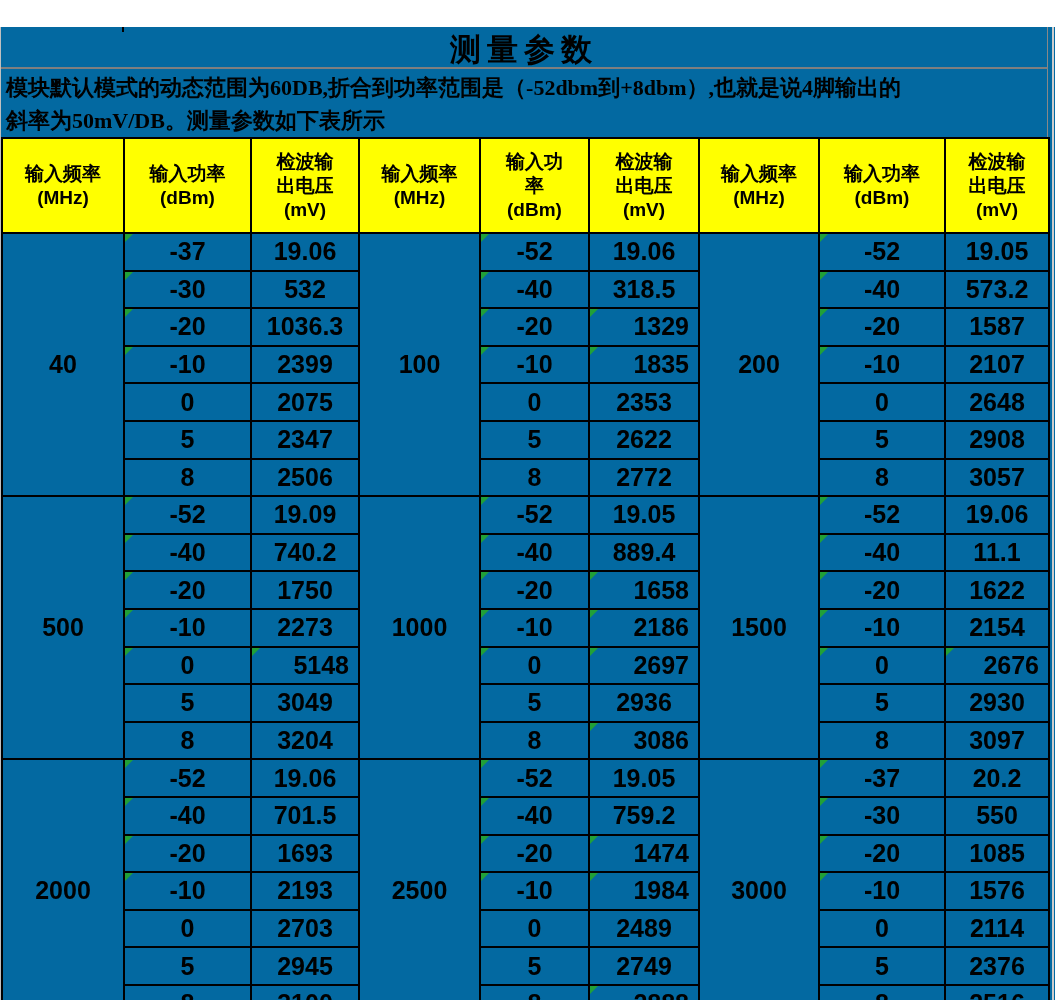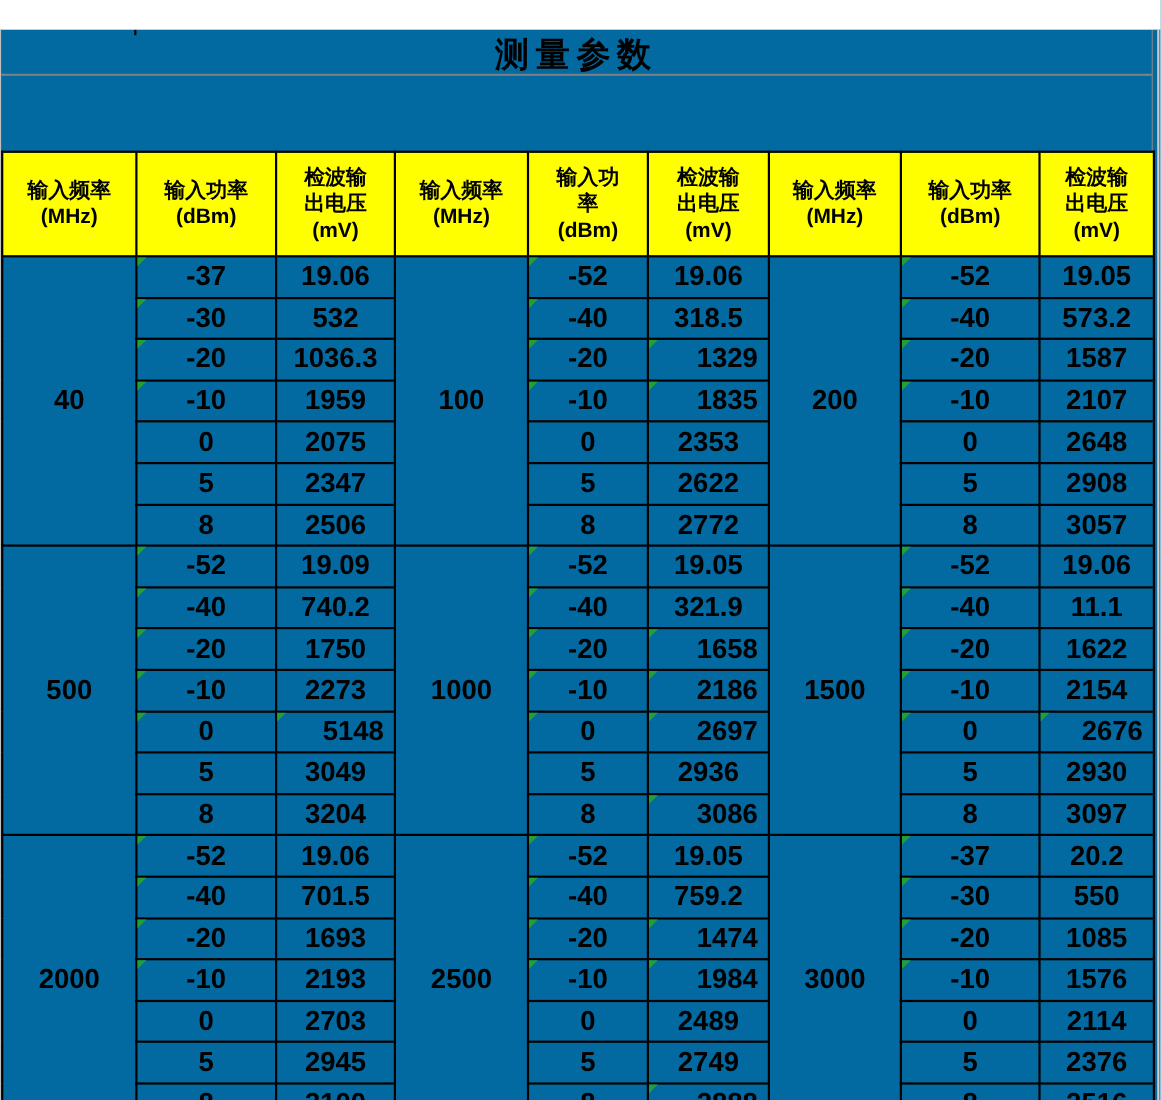--- a/index.html
+++ b/index.html
@@ -71,20 +71,22 @@
 </head>
 <body>
 
 <div class="page">
   <div class="sheet">
     <div class="top-sliver">
       <div class="tick"></div>
     </div>
     <div class="title-row">测量参数</div>
     <div class="description">
+      <div>模块默认模式的动态范围为60DB,折合到功率范围是（-52dbm到+8dbm）,也就是说4脚输出的</div>
+      <div>斜率为50mV/DB。测量参数如下表所示</div>
     </div>
     <table class="meas">
       <colgroup>
         <col style="width:122px">
           <col style="width:127px">
           <col style="width:108px">
         <col style="width:121px">
           <col style="width:109px">
           <col style="width:110px">
         <col style="width:120px">
@@ -158,21 +160,21 @@
           <tr>
             <td><span>-20</span><i class="flag"></i></td>
             <td><span>1036.3</span></td>
             <td><span>-20</span><i class="flag"></i></td>
             <td class="vr"><span>1329</span><i class="flag"></i></td>
             <td><span>-20</span><i class="flag"></i></td>
             <td><span>1587</span></td>
           </tr>
           <tr>
             <td><span>-10</span><i class="flag"></i></td>
-            <td><span>1959</span></td>
+            <td><span>2399</span></td>
             <td><span>-10</span><i class="flag"></i></td>
             <td class="vr"><span>1835</span><i class="flag"></i></td>
             <td><span>-10</span><i class="flag"></i></td>
             <td><span>2107</span></td>
           </tr>
           <tr>
             <td><span>0</span></td>
             <td><span>2075</span></td>
             <td><span>0</span></td>
             <td><span>2353</span></td>
@@ -203,21 +205,21 @@
             <td><span>-52</span><i class="flag"></i></td>
             <td><span>19.05</span></td>
             <td rowspan="7">1500</td>
             <td><span>-52</span><i class="flag"></i></td>
             <td><span>19.06</span></td>
           </tr>
           <tr>
             <td><span>-40</span><i class="flag"></i></td>
             <td><span>740.2</span></td>
             <td><span>-40</span><i class="flag"></i></td>
-            <td><span>321.9</span></td>
+            <td><span>889.4</span></td>
             <td><span>-40</span><i class="flag"></i></td>
             <td><span>11.1</span></td>
           </tr>
           <tr>
             <td><span>-20</span><i class="flag"></i></td>
             <td><span>1750</span></td>
             <td><span>-20</span><i class="flag"></i></td>
             <td class="vr"><span>1658</span><i class="flag"></i></td>
             <td><span>-20</span><i class="flag"></i></td>
             <td><span>1622</span></td>

